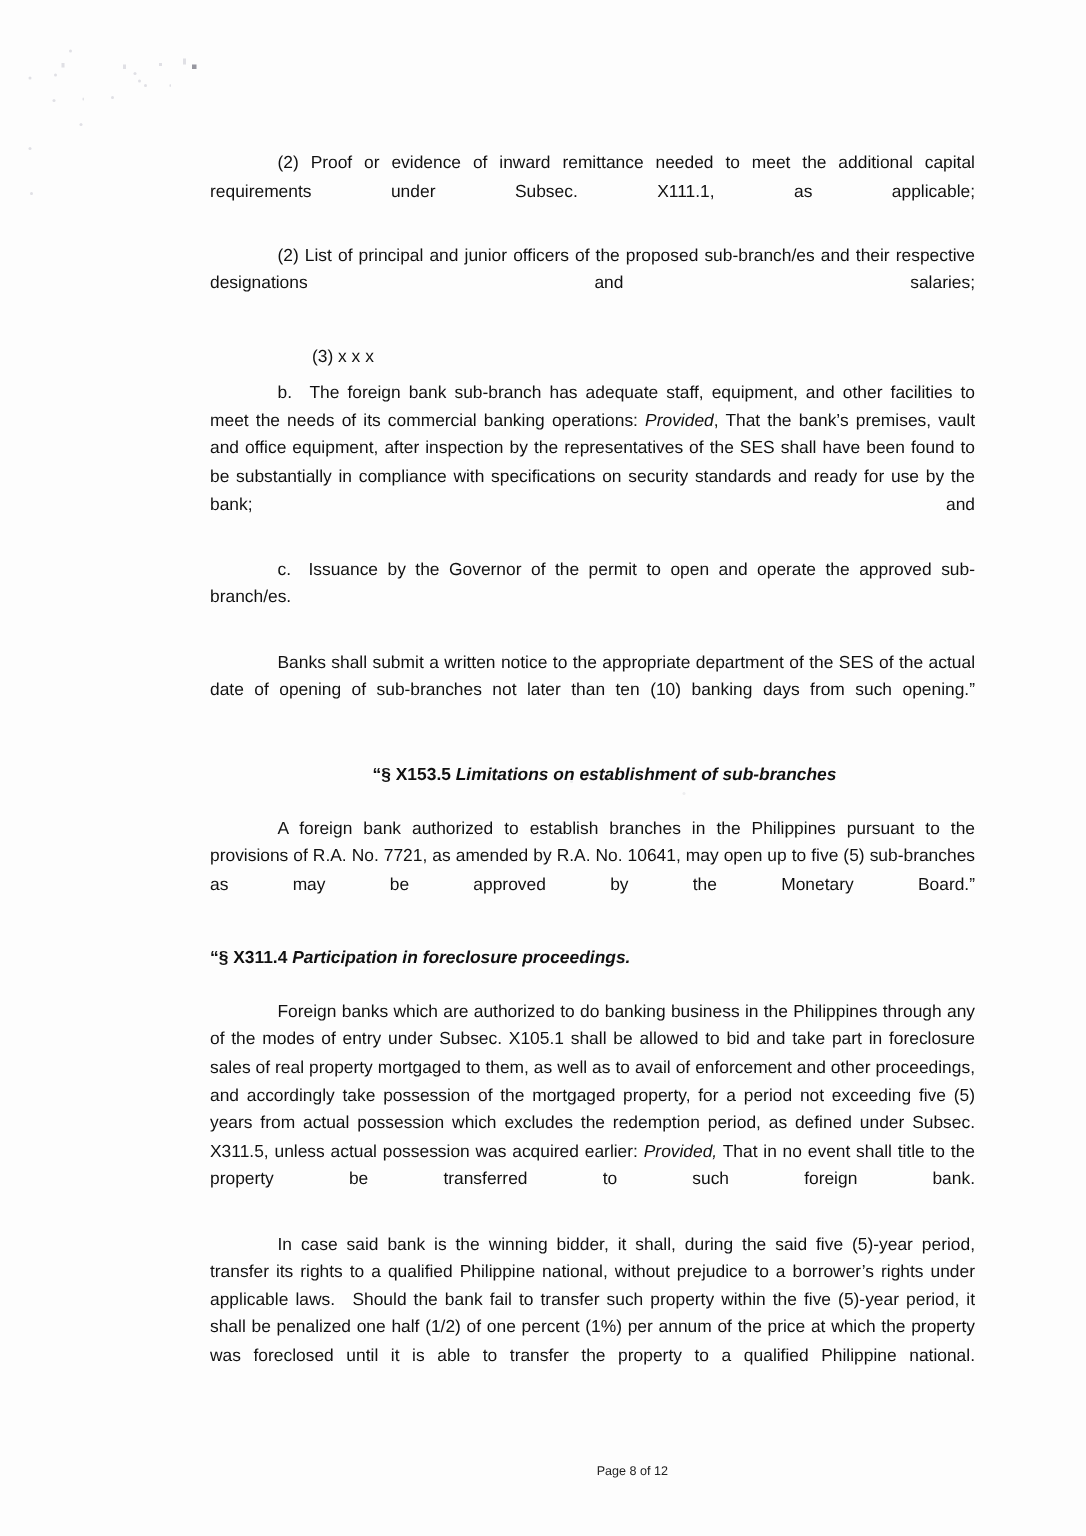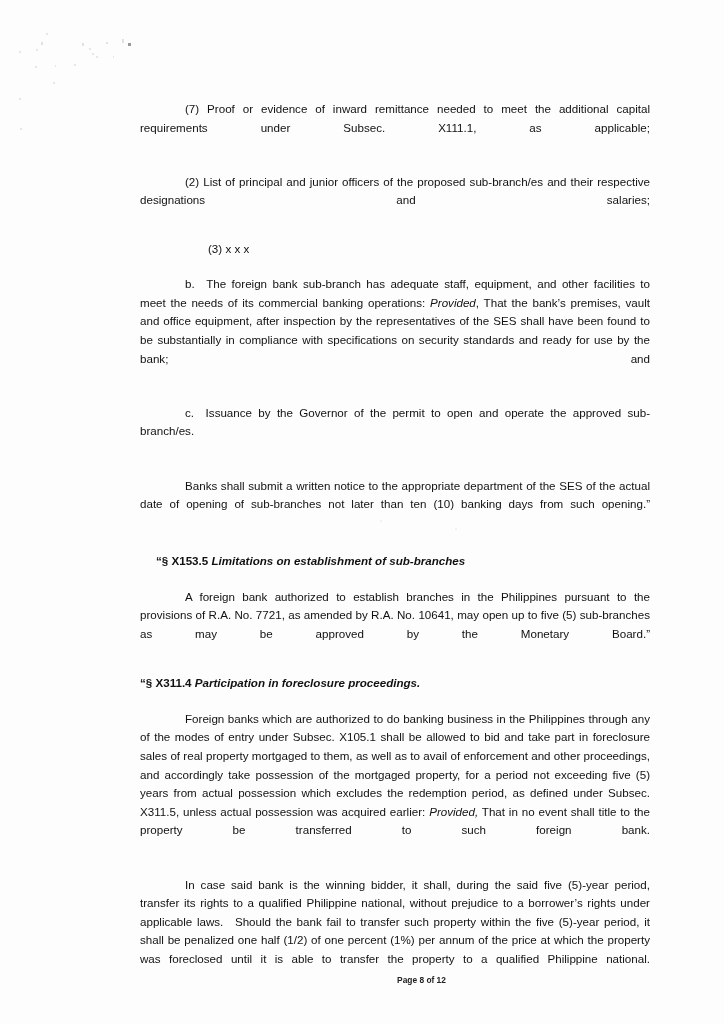--- a/index.html
+++ b/index.html
@@ -43,38 +43,38 @@
     text-justify: inter-word;
     -webkit-font-smoothing: antialiased;
   }
 
   p.para {
     margin: 0 0 0 0;
     text-indent: 45px;
     text-align: justify;
   }
 
-  p.gap { margin-top: 17px; }
+  p.gap { margin-top: 6px; }
   p.gap-sm { margin-top: 17px; }
 
   p.xxx {
     margin: 11px 0 0 0;
     text-indent: 68px;
     text-align: left;
   }
   p.xxx2 {
     margin: 11px 0 0 0;
     text-indent: 38px;
     text-align: left;
   }
 
   p.heading {
     margin: 20px 0 0 16px;
     text-indent: 0;
-    text-align: left;
+    text-align: center;
     font-weight: bold;
   }
   p.heading .ital {
     font-style: italic;
     font-weight: bold;
   }
 
   p.section-line {
     margin: 22px 0 0 0;
     text-indent: 0;
@@ -106,21 +106,20 @@
   #footer {
     position: absolute;
     left: 0;
     top: 975px;
     width: 643px;
     text-align: center;
     font-size: 8.4px;
     color: #222222;
     padding-left: 200px;
     box-sizing: border-box;
-    font-weight: bold;
   }
 </style>
 </head>
 <body>
 
 <div id="page">
 
   <div class="speck" style="left:36px; top:49px; width:2px; height:2px;"></div>
   <div class="speck" style="left:55px; top:65px; width:1px; height:2px;"></div>
   <div class="speck sq" style="left:41px; top:42px; width:2px; height:3px;"></div>
@@ -138,21 +137,21 @@
   <div class="speck" style="left:19px; top:98px; width:2px; height:2px;"></div>
   <div class="speck" style="left:20px; top:128px; width:2px; height:2px;"></div>
   <div class="speck" style="left:46px; top:33px; width:2px; height:2px;"></div>
   <div class="speck" style="left:113px; top:56px; width:1px; height:2px;"></div>
   <div class="speck" style="left:608px; top:300px; width:2px; height:2px; opacity:0.35;"></div>
   <div class="speck" style="left:380px; top:520px; width:2px; height:2px; opacity:0.3;"></div>
   <div class="speck" style="left:455px; top:528px; width:2px; height:2px; opacity:0.3;"></div>
 
   <div id="text-column">
 
-    <p class="para">(7) Proof or evidence of inward remittance needed to meet the additional capital requirements under Subsec. X111.1, as applicable;</p>
+    <p class="para">(2) Proof or evidence of inward remittance needed to meet the additional capital requirements under Subsec. X111.1, as applicable;</p>
 
     <p class="para gap">(2) List of principal and junior officers of the proposed sub-branch/es and their respective designations and salaries;</p>
 
     <p class="xxx">(3) x x x</p>
 
 
     <p class="para gap"><span>b. The foreign bank sub-branch has adequate staff, equipment, and other facilities to meet the needs of its commercial banking operations: </span><span class="ital-inline">Provided</span><span>, That the bank’s premises, vault and office equipment, after inspection by the representatives of the SES shall have been found to be substantially in compliance with specifications on security standards and ready for use by the bank; and</span></p>
 
     <p class="para gap">c. Issuance by the Governor of the permit to open and operate the approved sub-branch/es.</p>
 

